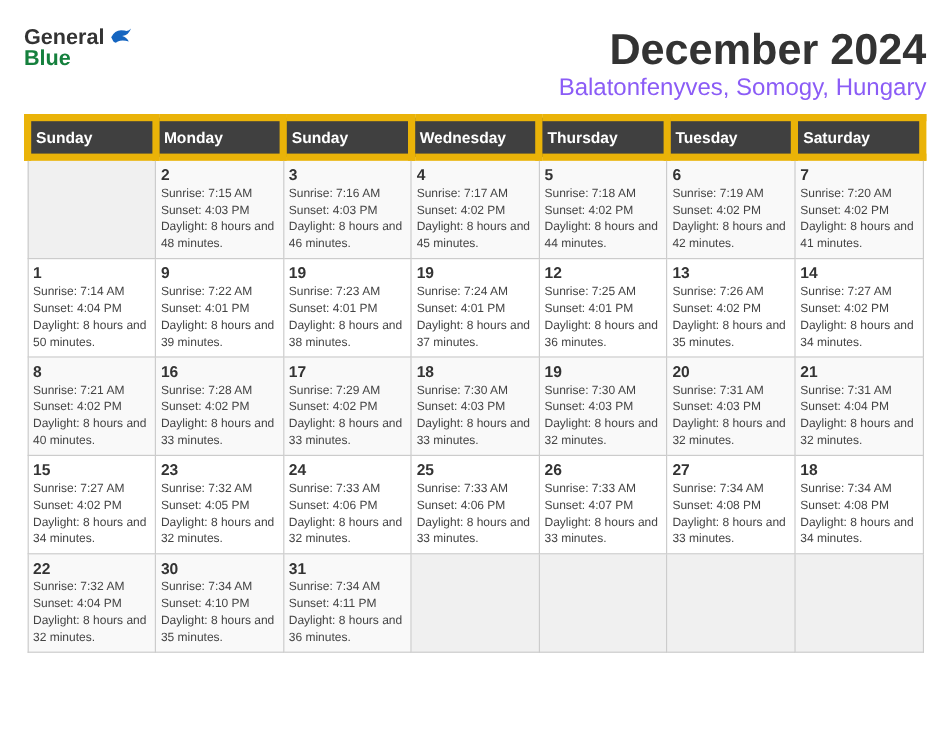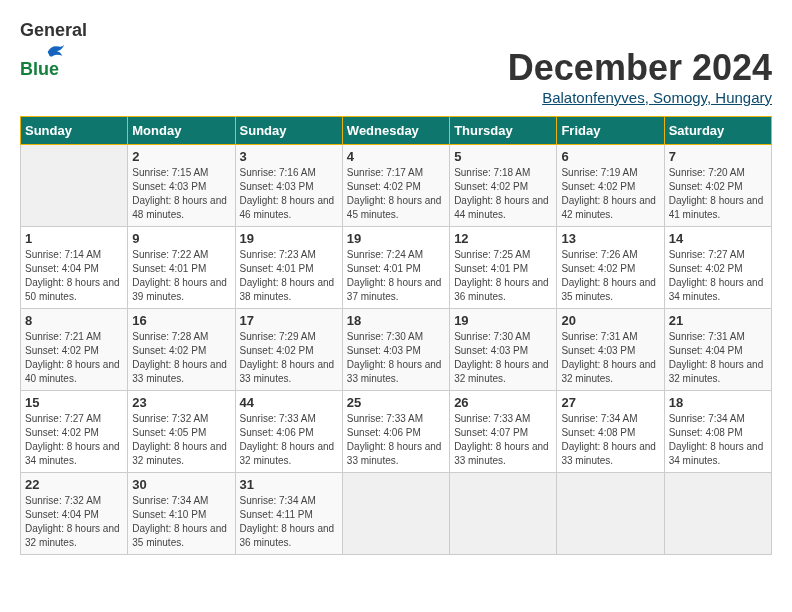--- a/index.html
+++ b/index.html
@@ -17,54 +17,51 @@
       margin-bottom: 10px;
     }
     .logo {
       display: flex;
       flex-direction: column;
       align-items: flex-start;
     }
     .logo-text {
       display: flex;
       align-items: center;
-      flex-direction: column;
     }
     .logo-icon {
       width: 22px;
       height: 22px;
       margin-left: 2px;
     }
     .title-area {
       text-align: right;
     }
     .month-title {
       font-size: 36px;
       font-weight: bold;
       color: #333;
-      margin-top: 27px;
     }
     .subtitle {
-      font-size: 15px;
-      color: #0c4a6e;
-      text-decoration: underline;
+      font-size: 20px;
+      color: #8b5cf6;
     }
     table {
       width: 100%;
       border-collapse: collapse;
       font-size: 11px;
     }
     thead tr th {
-      background-color: #0f766e;
+      background-color: #404040;
       color: #fff;
       padding: 6px 4px;
       text-align: left;
       font-size: 13px;
       font-weight: bold;
-      border: 1px solid #eab308;
+      border: 6px solid #eab308;
     }
     tbody tr td {
       border: 1px solid #ccc;
       vertical-align: top;
       padding: 4px 4px;
       width: calc(100% / 7);
       height: 80px;
     }
     tbody tr:nth-child(odd) td {
       background-color: #f9f9f9;
@@ -108,21 +105,21 @@
 </div>
 
 <table>
   <thead>
     <tr>
       <th>Sunday</th>
       <th>Monday</th>
       <th>Sunday</th>
       <th>Wednesday</th>
       <th>Thursday</th>
-      <th>Friday</th>
+      <th>Tuesday</th>
       <th>Saturday</th>
     </tr>
   </thead>
   <tbody>
 
     <tr>
       <td class="empty-cell"></td>
       <td>
         <span class="day-num">2</span>
         <span class="day-info">Sunrise: 7:15 AM<br>Sunset: 4:03 PM<br>Daylight: 8 hours and 48 minutes.</span>
@@ -214,21 +211,21 @@
     <tr>
       <td>
         <span class="day-num">15</span>
         <span class="day-info">Sunrise: 7:27 AM<br>Sunset: 4:02 PM<br>Daylight: 8 hours and 34 minutes.</span>
       </td>
       <td>
         <span class="day-num">23</span>
         <span class="day-info">Sunrise: 7:32 AM<br>Sunset: 4:05 PM<br>Daylight: 8 hours and 32 minutes.</span>
       </td>
       <td>
-        <span class="day-num">44</span>
+        <span class="day-num">24</span>
         <span class="day-info">Sunrise: 7:33 AM<br>Sunset: 4:06 PM<br>Daylight: 8 hours and 32 minutes.</span>
       </td>
       <td>
         <span class="day-num">25</span>
         <span class="day-info">Sunrise: 7:33 AM<br>Sunset: 4:06 PM<br>Daylight: 8 hours and 33 minutes.</span>
       </td>
       <td>
         <span class="day-num">26</span>
         <span class="day-info">Sunrise: 7:33 AM<br>Sunset: 4:07 PM<br>Daylight: 8 hours and 33 minutes.</span>
       </td>

